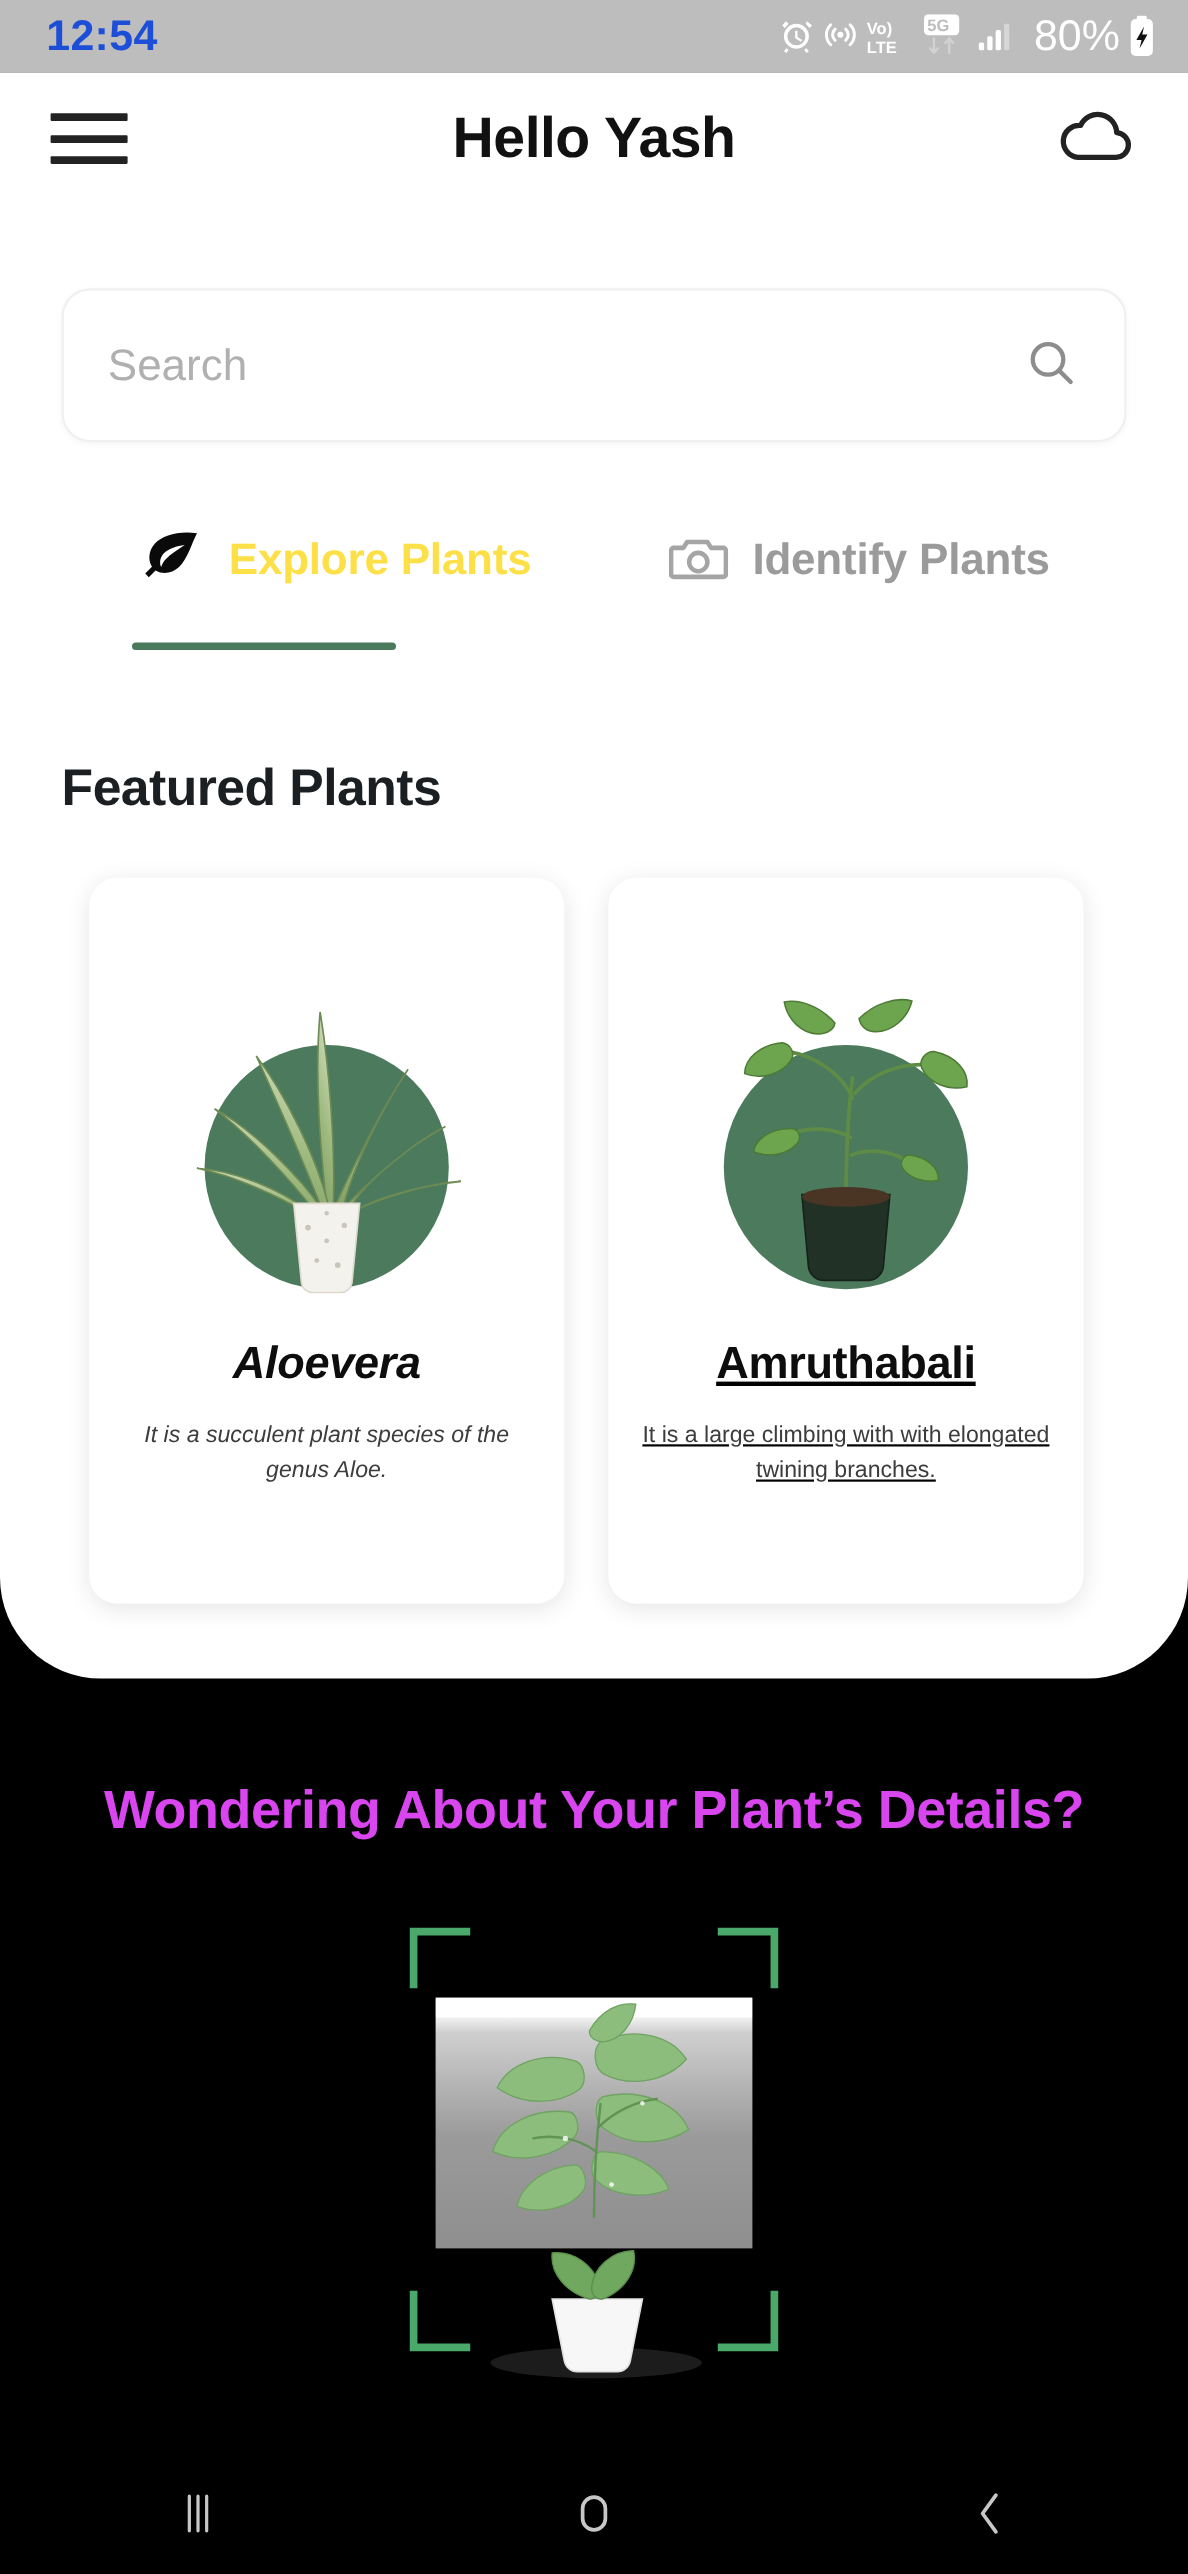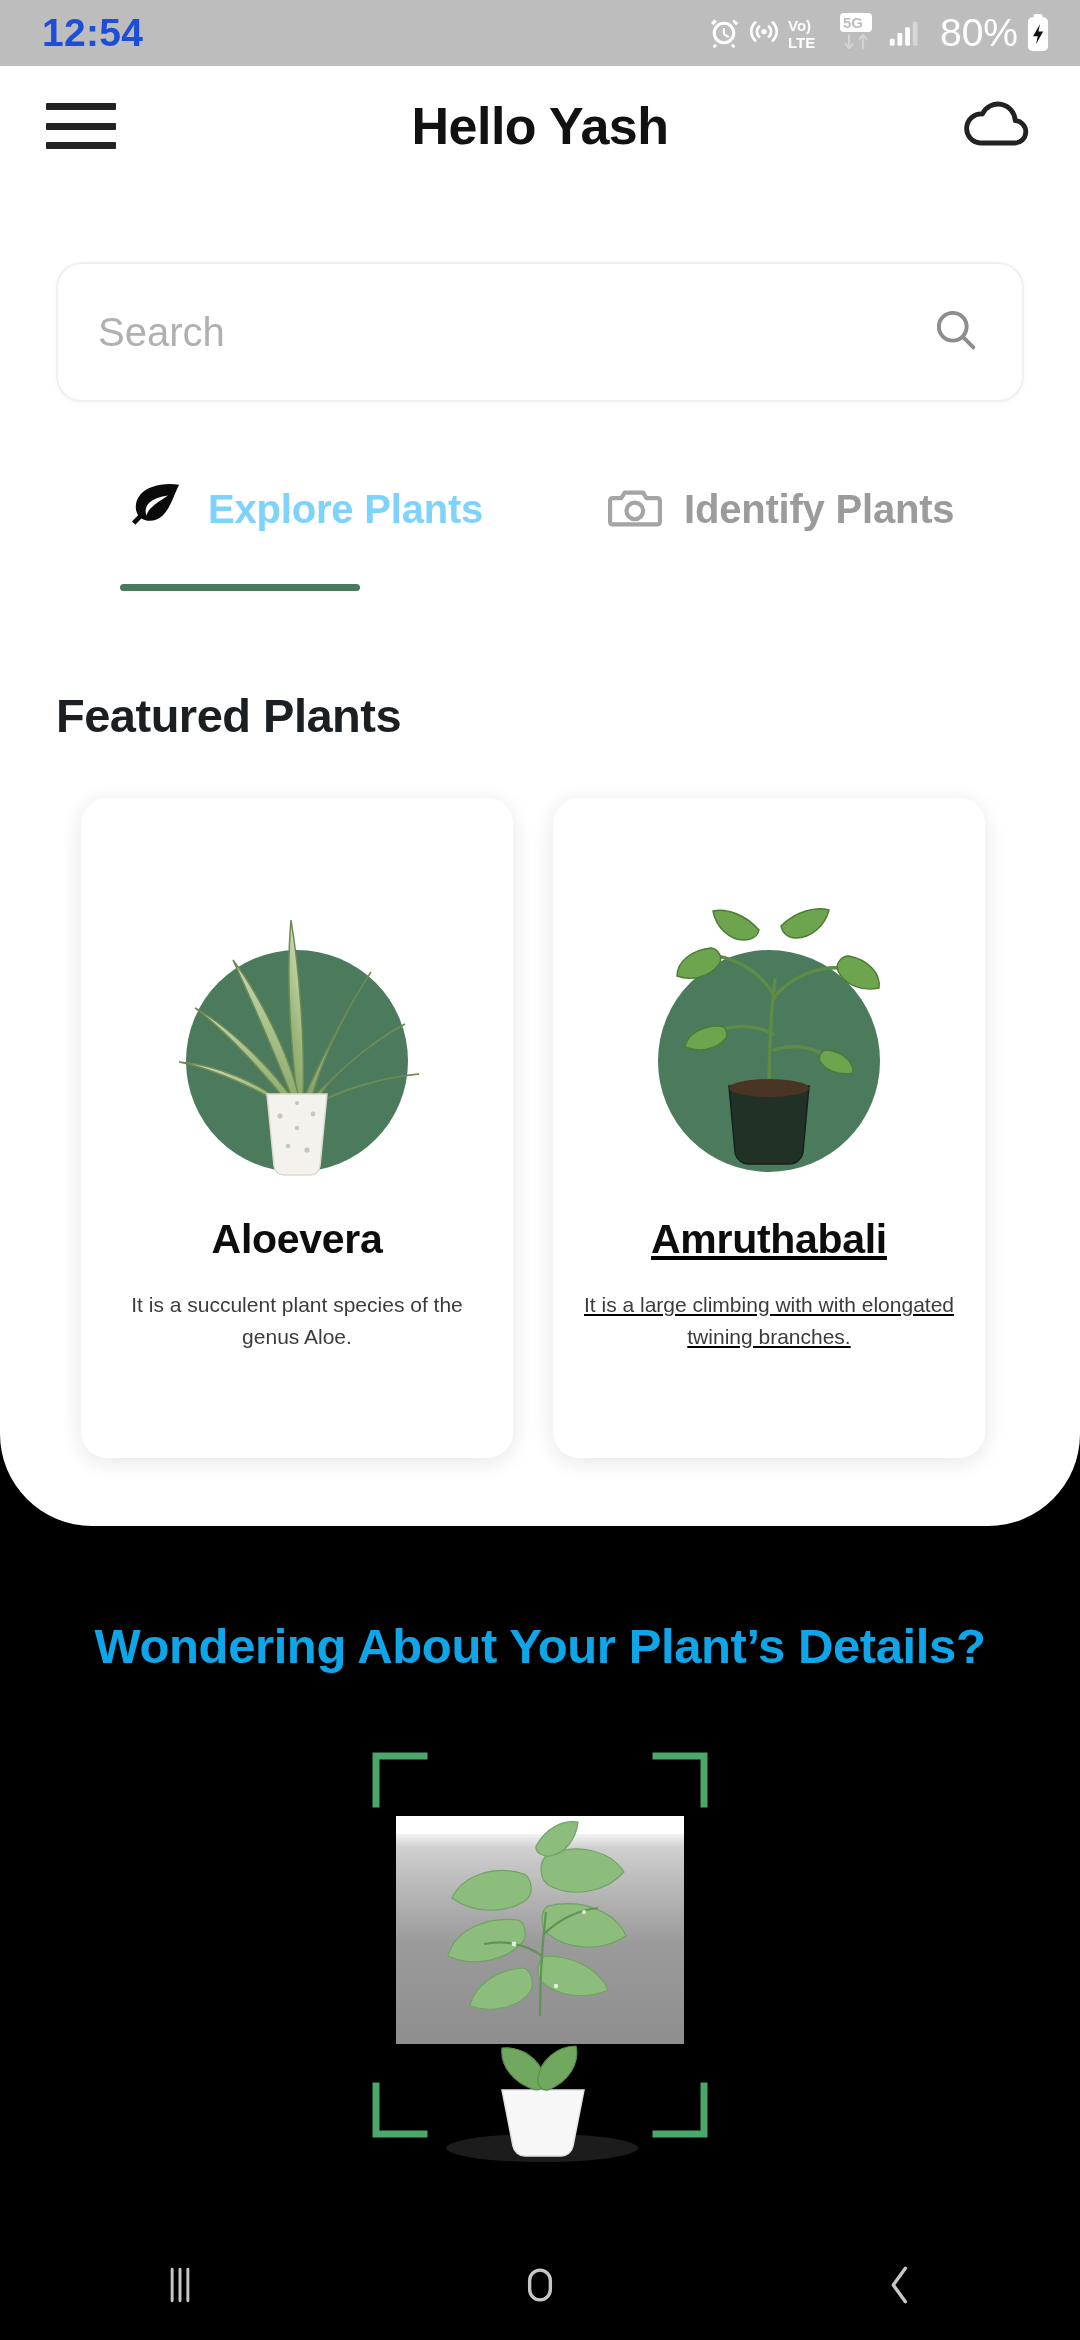--- a/index.html
+++ b/index.html
@@ -58,60 +58,60 @@
 
   
   .tabs{ position:absolute; top:466px; left:0; width:1080px; height:130px; }
   .tab{
     position:absolute; top:0; display:flex; align-items:center; gap:22px; height:86px;
     cursor:pointer;
   }
   .tab-explore{ left:128px; }
   .tab-identify{ left:608px; }
   .tab-label{ font-size:40px; font-weight:700; letter-spacing:-0.2px; }
-  .tab-explore .tab-label{ color:#7dd3fc; }
+  .tab-explore .tab-label{ color:#fde047; }
   .tab-identify .tab-label{ color:#9b9b9b; }
   .tab-underline{
     position:absolute; top:118px; left:120px; width:240px; height:7px;
     background:#4a7a5c; border-radius:4px;
   }
 
   
   .featured-title{
     position:absolute; top:688px; left:56px;
     font-size:47px; font-weight:700; color:#1b1f22; letter-spacing:-0.5px;
   }
 
   .cards{ position:absolute; top:798px; left:0; width:1080px; }
   .card{
     position:absolute; top:0; width:432px; height:660px;
     background:#fff; border-radius:26px;
     box-shadow:0 4px 22px rgba(0,0,0,.10);
   }
-  .card1{ left:81px; }
+  .card1{ left:81px;font-style:italic; }
   .card2{ left:553px;text-decoration:underline; }
   .card-art{ position:relative; width:100%; height:414px; overflow:hidden; }
   .card-circle{
     position:absolute; left:50%; top:152px; transform:translateX(-50%);
     width:222px; height:222px; border-radius:50%; background:#4b7a5d;
   }
   .plant-svg{ position:absolute; left:0; top:0; width:100%; height:100%; }
   .card-name{
     text-align:center; font-size:41px; font-weight:700; color:#0d0d0d;
     margin-top:4px; letter-spacing:-0.3px;
   }
   .card-desc{
     text-align:center; font-size:21px; color:#3c3c3c; line-height:1.5;
     margin-top:26px; padding:0 22px;
   }
 
   
   .dark-heading{
     position:absolute; top:1618px; left:0; width:1080px; text-align:center;
-    color:#0ea5e9; font-size:49px; font-weight:700; letter-spacing:-0.4px;
+    color:#d946ef; font-size:49px; font-weight:700; letter-spacing:-0.4px;
   }
   .scan-wrap{
     position:absolute; top:1738px; left:50%; transform:translateX(-50%);
     width:360px; height:430px;
   }
   .scan-frame{ position:absolute; left:0; top:0; width:100%; height:100%; }
   .scan-photo{
     position:absolute; left:36px; top:78px; width:288px; height:228px;
     background:linear-gradient(180deg,#f2f2f2 0%,#f2f2f2 8%,#cfcfcf 14%,#9b9b9b 55%,#8e8e8e 100%);
     overflow:hidden;

